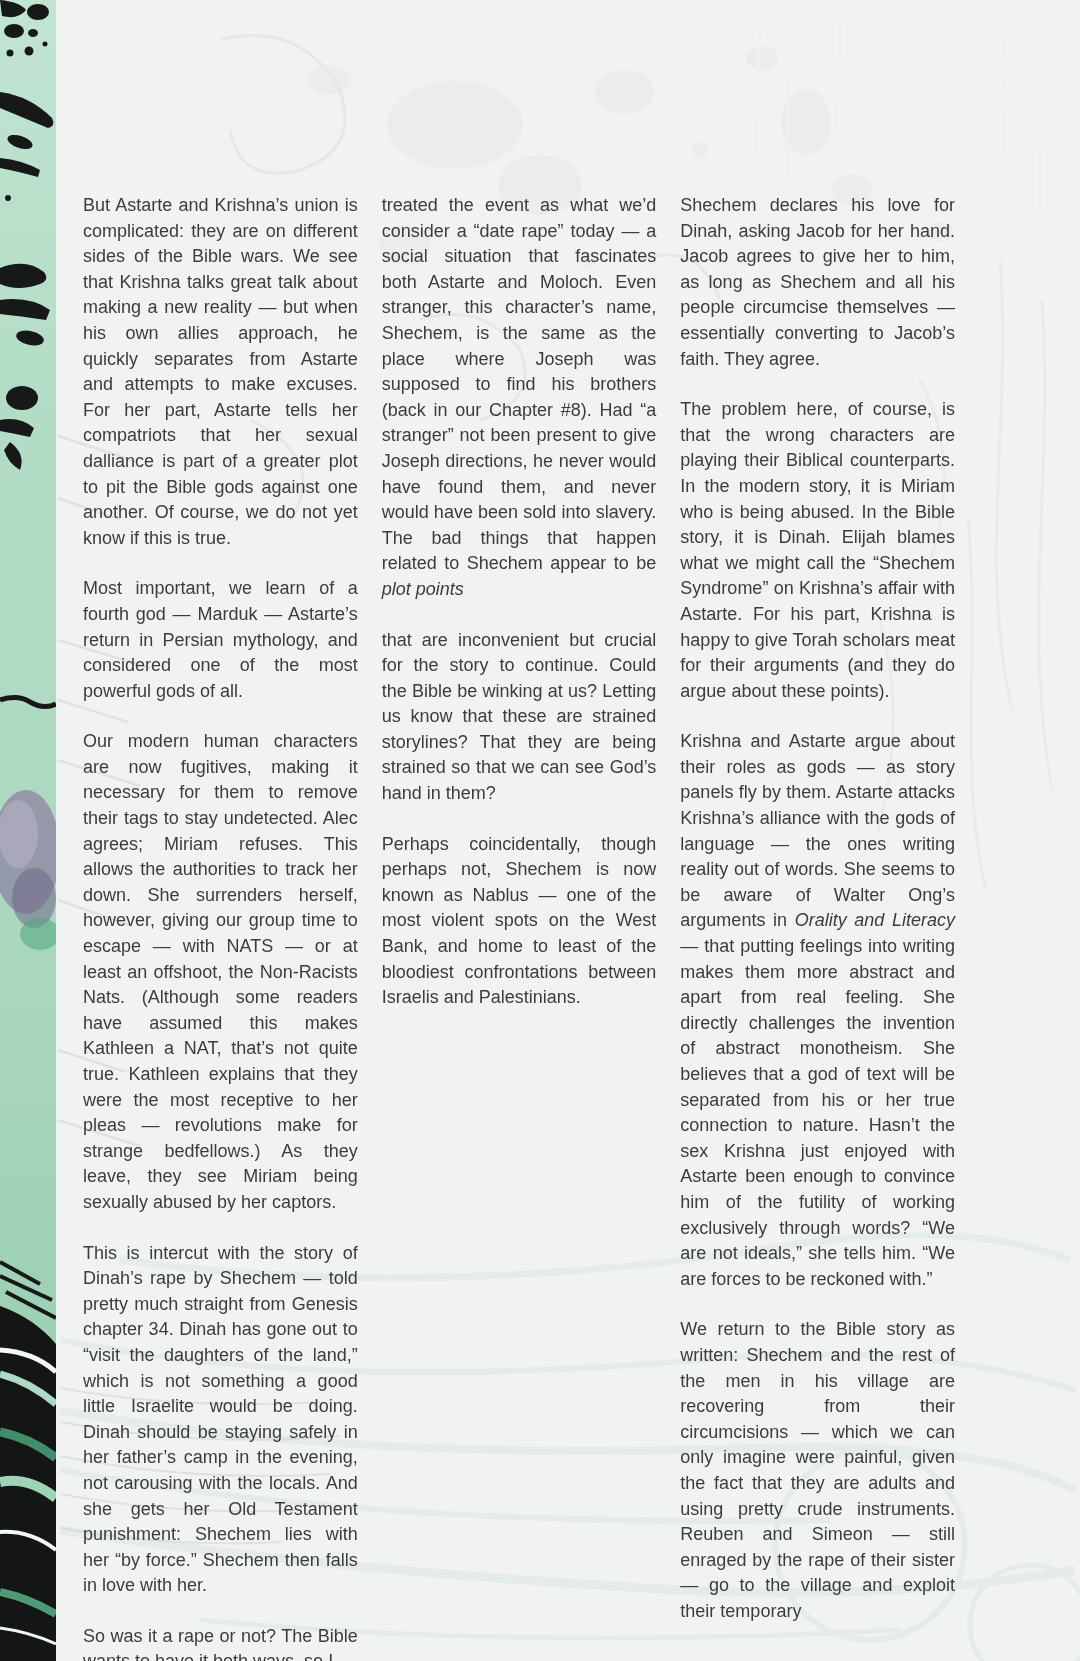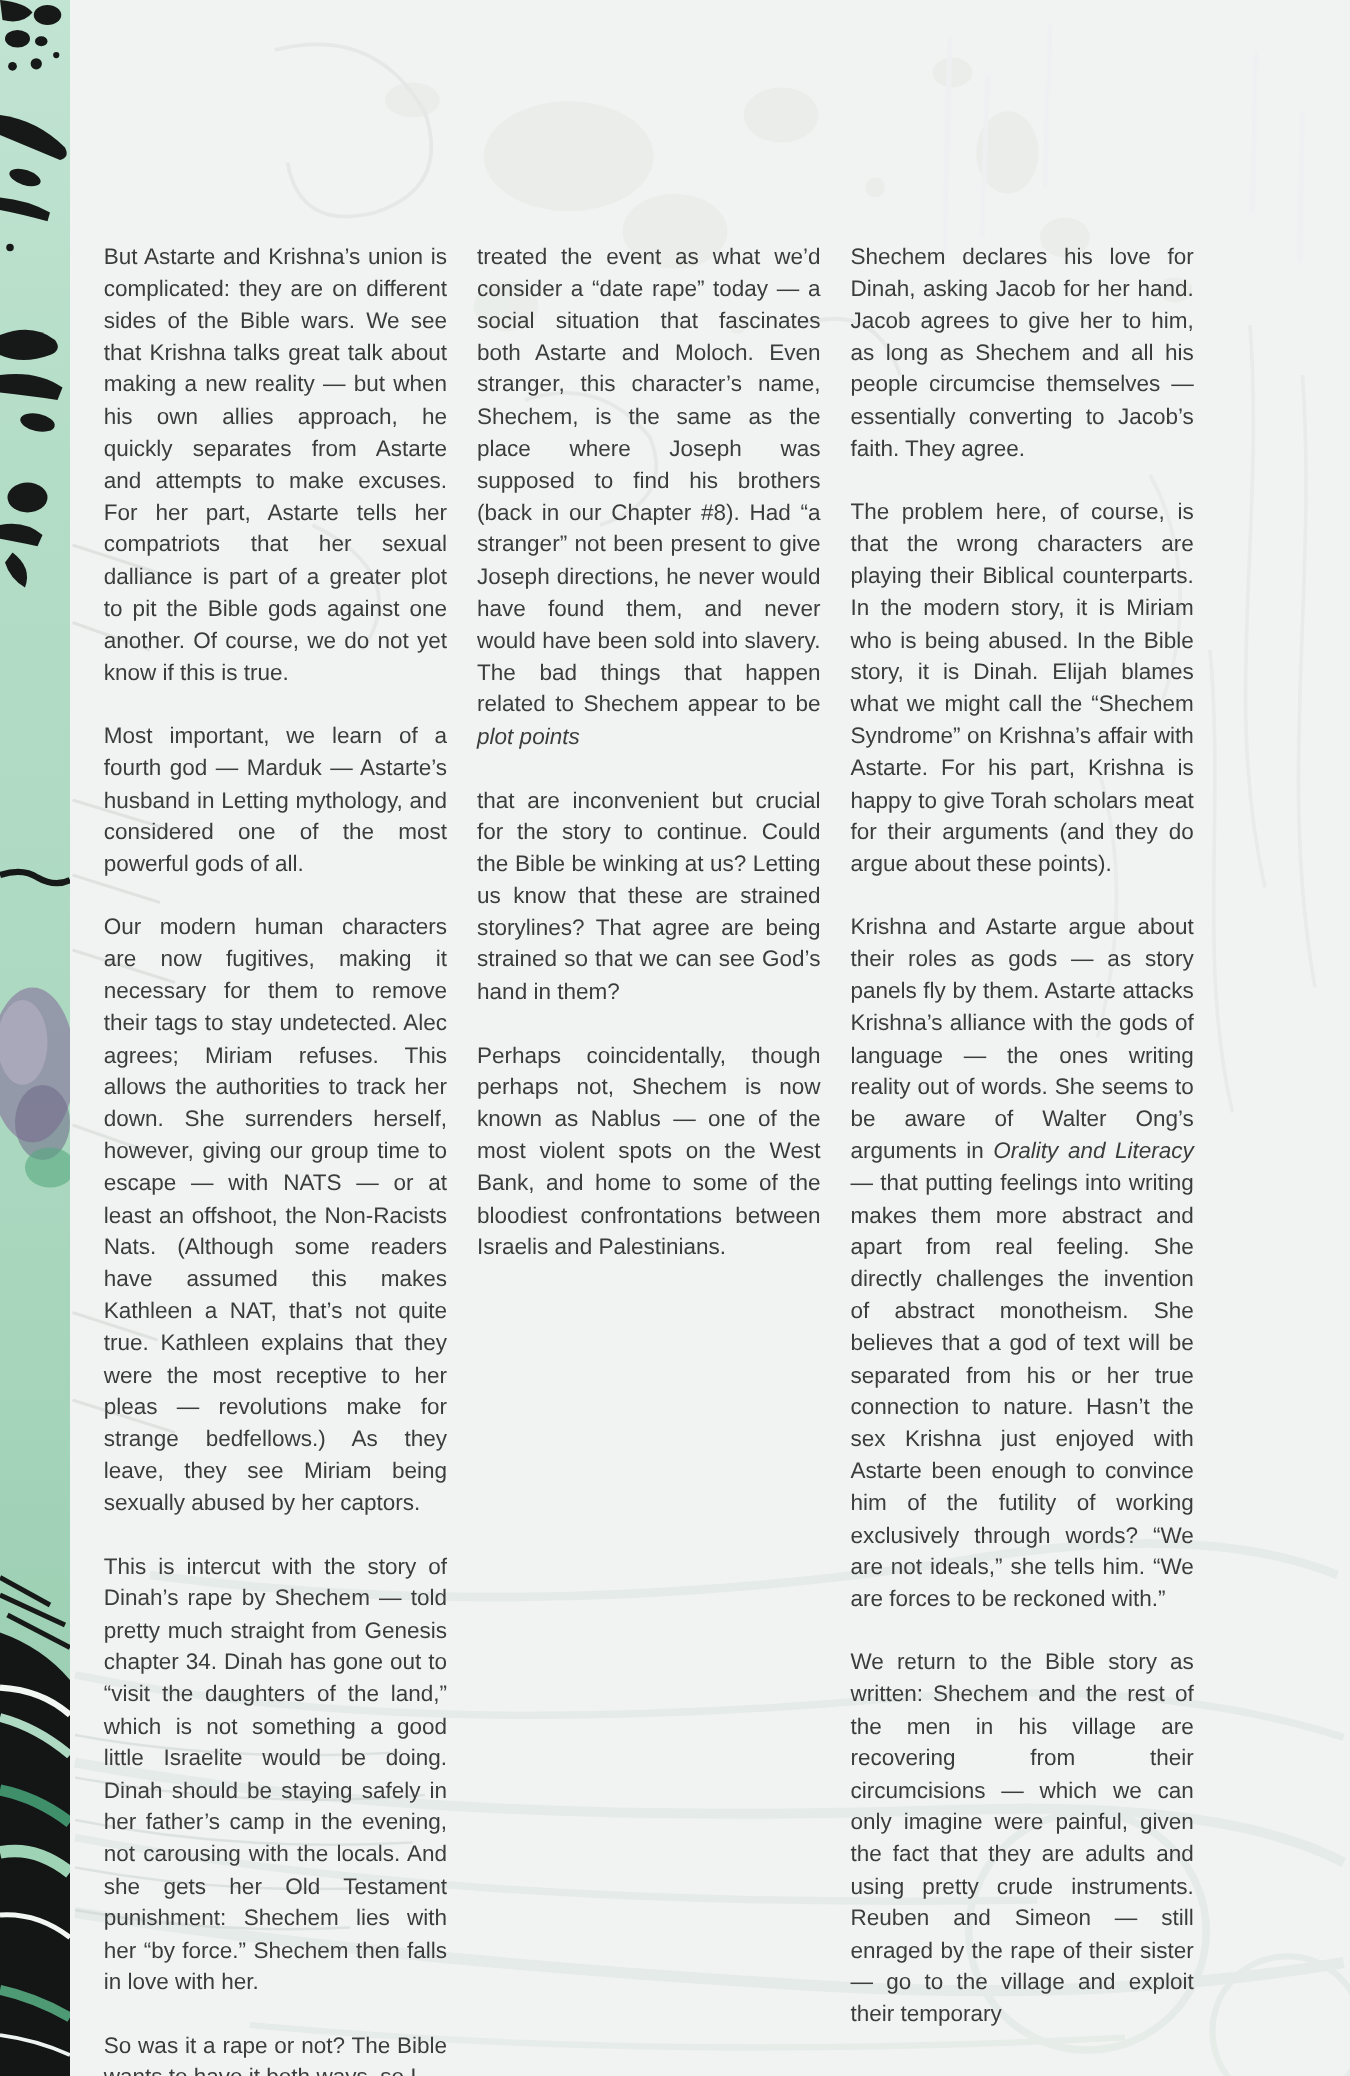--- a/index.html
+++ b/index.html
@@ -150,29 +150,29 @@
       <path stroke="#f2f7f4" stroke-width="4" fill="none" d="M0,1532 Q30,1530 56,1550"></path>
       <path stroke="#4d9a74" stroke-width="8" fill="none" d="M0,1592 Q28,1598 56,1614"></path>
       <path stroke="#eef4f1" stroke-width="3" fill="none" d="M0,1628 Q30,1632 56,1644"></path>
     </g>
   </svg>
 </div>
 
 <div class="content">
   <div class="col">
     <p>But Astarte and Krishna’s union is complicated: they are on different sides of the Bible wars. We see that Krishna talks great talk about making a new reality — but when his own allies approach, he quickly separates from Astarte and attempts to make excuses. For her part, Astarte tells her compatriots that her sexual dalliance is part of a greater plot to pit the Bible gods against one another.  Of course, we do not yet know if this is true.</p>
-    <p>Most important, we learn of a fourth god — Marduk — Astarte’s husband in Letting mythology, and considered one of the most powerful gods of all.</p>
+    <p>Most important, we learn of a fourth god — Marduk — Astarte’s return in Persian mythology, and considered one of the most powerful gods of all.</p>
     <p>Our modern human characters are now fugitives, making it necessary for them to remove their tags to stay undetected. Alec agrees; Miriam refuses. This allows the authorities to track her down. She surrenders herself, however, giving our group time to escape — with NATS — or at least an offshoot, the Non-Racists Nats. (Although some readers have assumed this makes Kathleen a NAT, that’s not quite true. Kathleen explains that they were the most receptive to her pleas — revolutions make for strange bedfellows.) As they leave, they see Miriam being sexually abused by her captors.</p>
     <p>This is intercut with the story of Dinah’s rape by Shechem — told pretty much straight from Genesis chapter 34. Dinah has gone out to “visit the daughters of the land,” which is not something a good little Israelite would be doing. Dinah should be staying safely in her father’s camp in the evening, not carousing with the locals. And she gets her Old Testament punishment: Shechem lies with her “by force.” Shechem then falls in love with her.</p>
     <p>So was it a rape or not? The Bible wants to have it both ways, so I</p>
   </div>
   <div class="col">
     <p>treated the event as what we’d consider a “date rape” today — a social situation that fascinates both Astarte and Moloch. Even stranger, this character’s name, Shechem, is the same as the place where Joseph was supposed to find his brothers (back in our Chapter #8). Had “a stranger” not been present to give Joseph directions, he never would have found them, and never would have been sold into slavery. The bad things that happen related to Shechem appear to be <i>plot points</i></p>
-    <p>that are inconvenient but crucial for the story to continue. Could the Bible be winking at us? Letting us know that these are strained storylines? That agree are being strained so that we can see God’s hand in them?</p>
-    <p>Perhaps coincidentally, though perhaps not, Shechem is now known as Nablus — one of the most violent spots on the West Bank, and home to some of the bloodiest confrontations between Israelis and Palestinians.</p>
+    <p>that are inconvenient but crucial for the story to continue. Could the Bible be winking at us? Letting us know that these are strained storylines? That they are being strained so that we can see God’s hand in them?</p>
+    <p>Perhaps coincidentally, though perhaps not, Shechem is now known as Nablus — one of the most violent spots on the West Bank, and home to least of the bloodiest confrontations between Israelis and Palestinians.</p>
   </div>
   <div class="col">
     <p>Shechem declares his love for Dinah, asking Jacob for her hand. Jacob agrees to give her to him, as long as Shechem and all his people circumcise themselves — essentially converting to Jacob’s faith. They agree.</p>
     <p>The problem here, of course, is that the wrong characters are playing their Biblical counterparts. In the modern story, it is Miriam who is being abused. In the Bible story, it is Dinah. Elijah blames what we might call the “Shechem Syndrome” on Krishna’s affair with Astarte. For his part, Krishna is happy to give Torah scholars meat for their arguments (and they do argue about these points).</p>
     <p>Krishna and Astarte argue about their roles as gods — as story panels fly by them.  Astarte attacks Krishna’s alliance with the gods of language — the ones writing reality out of words. She seems to be aware of Walter Ong’s arguments in <i>Orality and Literacy</i> — that putting feelings into writing makes them more abstract and apart from real feeling. She directly challenges the invention of abstract monotheism. She believes that a god of text will be separated from his or her true connection to nature. Hasn’t the sex Krishna just enjoyed with Astarte been enough to convince him of the futility of working exclusively through words? “We are not ideals,” she tells him. “We are forces to be reckoned with.”</p>
     <p>We return to the Bible story as written: Shechem and the rest of the men in his village are recovering from their circumcisions — which we can only imagine were painful, given the fact that they are adults and using pretty crude instruments. Reuben and Simeon — still enraged by the rape of their sister — go to the village and exploit their temporary</p>
   </div>
 </div>
 
 </body></html>

